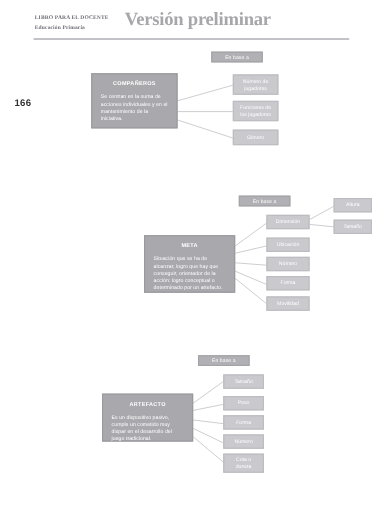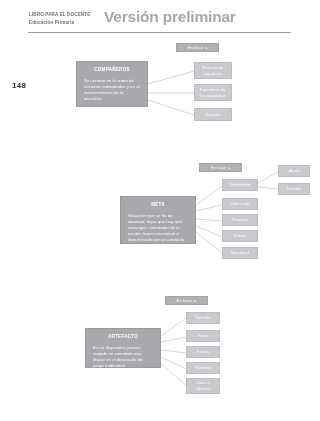--- a/index.html
+++ b/index.html
@@ -13,21 +13,21 @@
     position: relative;
     overflow: hidden;
     font-family: "Liberation Sans", sans-serif;
     color: #3a3a3a;
   }
 
   
   #page-header {
     position: absolute;
     left: 0; top: 0;
-    width: 320px; height: 36px;
+    width: 320px; height: 36px; font-family: Liberation Serif, serif;
   }
   .imprint {
     position: absolute;
     left: 29px; top: 11px;
     width: 66px;
     line-height: 7.5px;
   }
   .imprint-line1 {
     display: block;
     font-size: 4.6px;
@@ -139,21 +139,21 @@
 
 <div id="page-header">
   <div class="imprint">
     <span class="imprint-line1">LIBRO PARA EL DOCENTE</span>
     <span class="imprint-line2">Educación Primaria</span>
   </div>
   <div class="doc-title">Versión preliminar</div>
   <div id="header-rule"></div>
 </div>
 
-<div id="page-number">148</div>
+<div id="page-number">166</div>
 
 <div class="diagram" style="left:0; top:0; width:320px; height:160px;">
 
   <svg class="connectors" width="320" height="160">
     <line x1="148" y1="84" x2="194" y2="71"></line>
     <line x1="148" y1="93" x2="194" y2="93"></line>
     <line x1="148" y1="100" x2="194" y2="115"></line>
   </svg>
 
   <div class="node node-label" style="left:176px; top:43px; width:43px; height:9px;">En base a</div>

